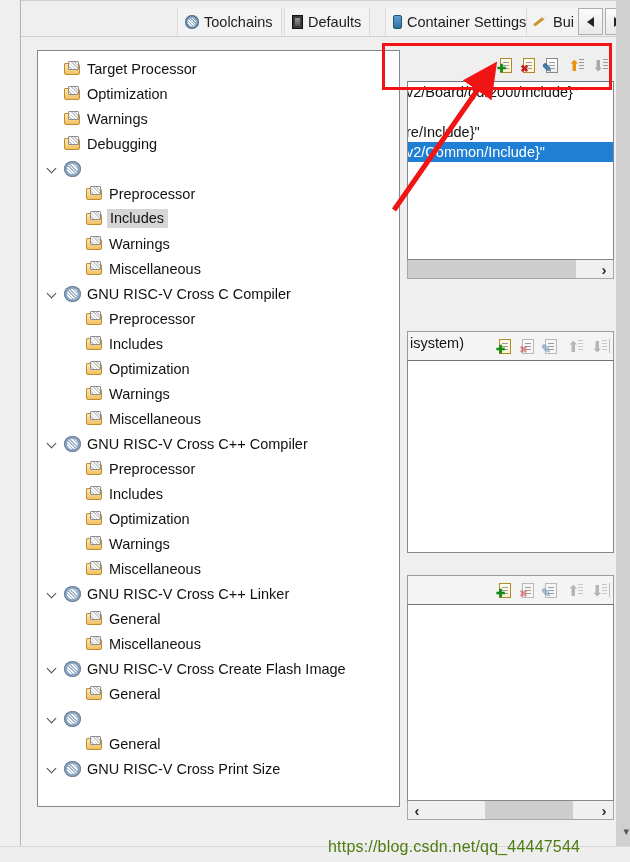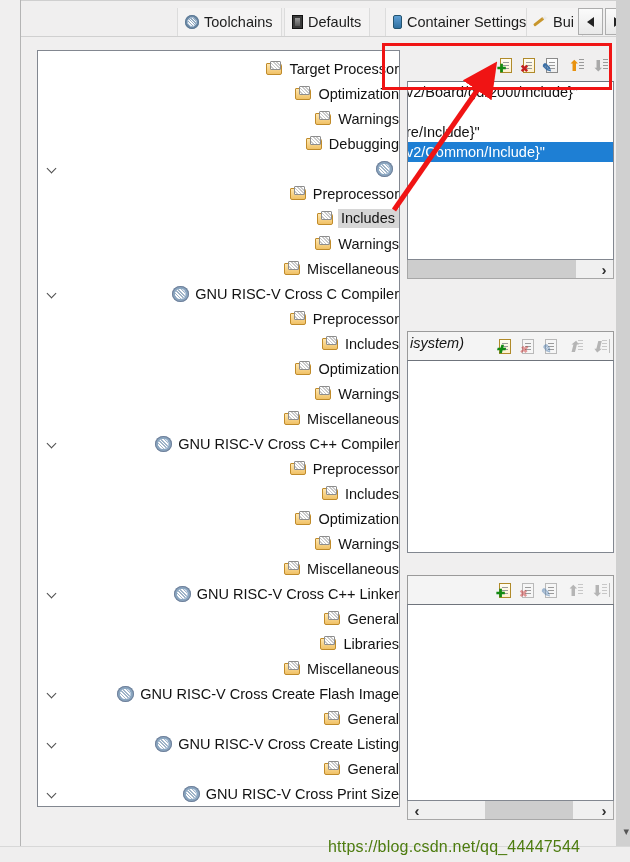--- a/index.html
+++ b/index.html
@@ -164,21 +164,20 @@
     overflow: hidden;
   }
   .tree-row {
     position: relative;
     height: 25px;
     display: flex;
     align-items: center;
     font-size: 14.5px;
     color: #121212;
     white-space: nowrap;
-    justify-content: flex-end;
   }
   .twisty {
     position: absolute;
     left: 10px; top: 9px;
     width: 9px; height: 6px;
   }
   .twisty::before {
     content: "";
     position: absolute;
     left: 0; top: 0;
@@ -585,43 +584,37 @@
             <span class="tree-label">GNU RISC-V Cross C++ Linker</span>
           </div>
           <div class="tree-row">
             <span style="display: inline-block; width: 48px;"></span>
             <span class="tree-ico-folder"></span>
             <span class="tree-label">General</span>
           </div>
           <div class="tree-row">
             <span style="display: inline-block; width: 48px;"></span>
             <span class="tree-ico-folder"></span>
-            <span class="tree-label">Libraries</span>
-          </div>
-          <div class="tree-row">
-            <span style="display: inline-block; width: 48px;"></span>
-            <span class="tree-ico-folder"></span>
             <span class="tree-label">Miscellaneous</span>
           </div>
           <div class="tree-row">
             <span class="twisty"></span>
             <span style="display: inline-block; width: 26px;"></span>
             <span class="tree-ico-tool"></span>
             <span class="tree-label">GNU RISC-V Cross Create Flash Image</span>
           </div>
           <div class="tree-row">
             <span style="display: inline-block; width: 48px;"></span>
             <span class="tree-ico-folder"></span>
             <span class="tree-label">General</span>
           </div>
           <div class="tree-row">
             <span class="twisty"></span>
             <span style="display: inline-block; width: 26px;"></span>
             <span class="tree-ico-tool"></span>
-            <span class="tree-label">GNU RISC-V Cross Create Listing</span>
           </div>
           <div class="tree-row">
             <span style="display: inline-block; width: 48px;"></span>
             <span class="tree-ico-folder"></span>
             <span class="tree-label">General</span>
           </div>
           <div class="tree-row">
             <span class="twisty"></span>
             <span style="display: inline-block; width: 26px;"></span>
             <span class="tree-ico-tool"></span>
@@ -675,21 +668,21 @@
           <div class="track">
             <div class="thumb" style="left:0%;width:90%;"></div>
           </div>
           <div class="sb-btn">
             <span class="chev">›</span>
           </div>
         </div>
       </div>
 
       <div class="list-section" style="top:281px;">
-        <div class="section-head" style="height:29px;border:1px solid #9a9a9a;border-bottom:none;background:#f4f4f4;font-style:italic;">
+        <div class="section-head" style="height:29px;border:1px solid #9a9a9a;border-bottom:none;background:#f4f4f4;">
           <span class="section-head-label">isystem)</span>
           <div class="btnbar">
             <span class="lb add">
                 <span class="doc"></span>
                 <span class="badge"></span>
               </span>
             <span class="lb del dim">
                 <span class="doc"></span>
                 <span class="badge"></span>
               </span>

